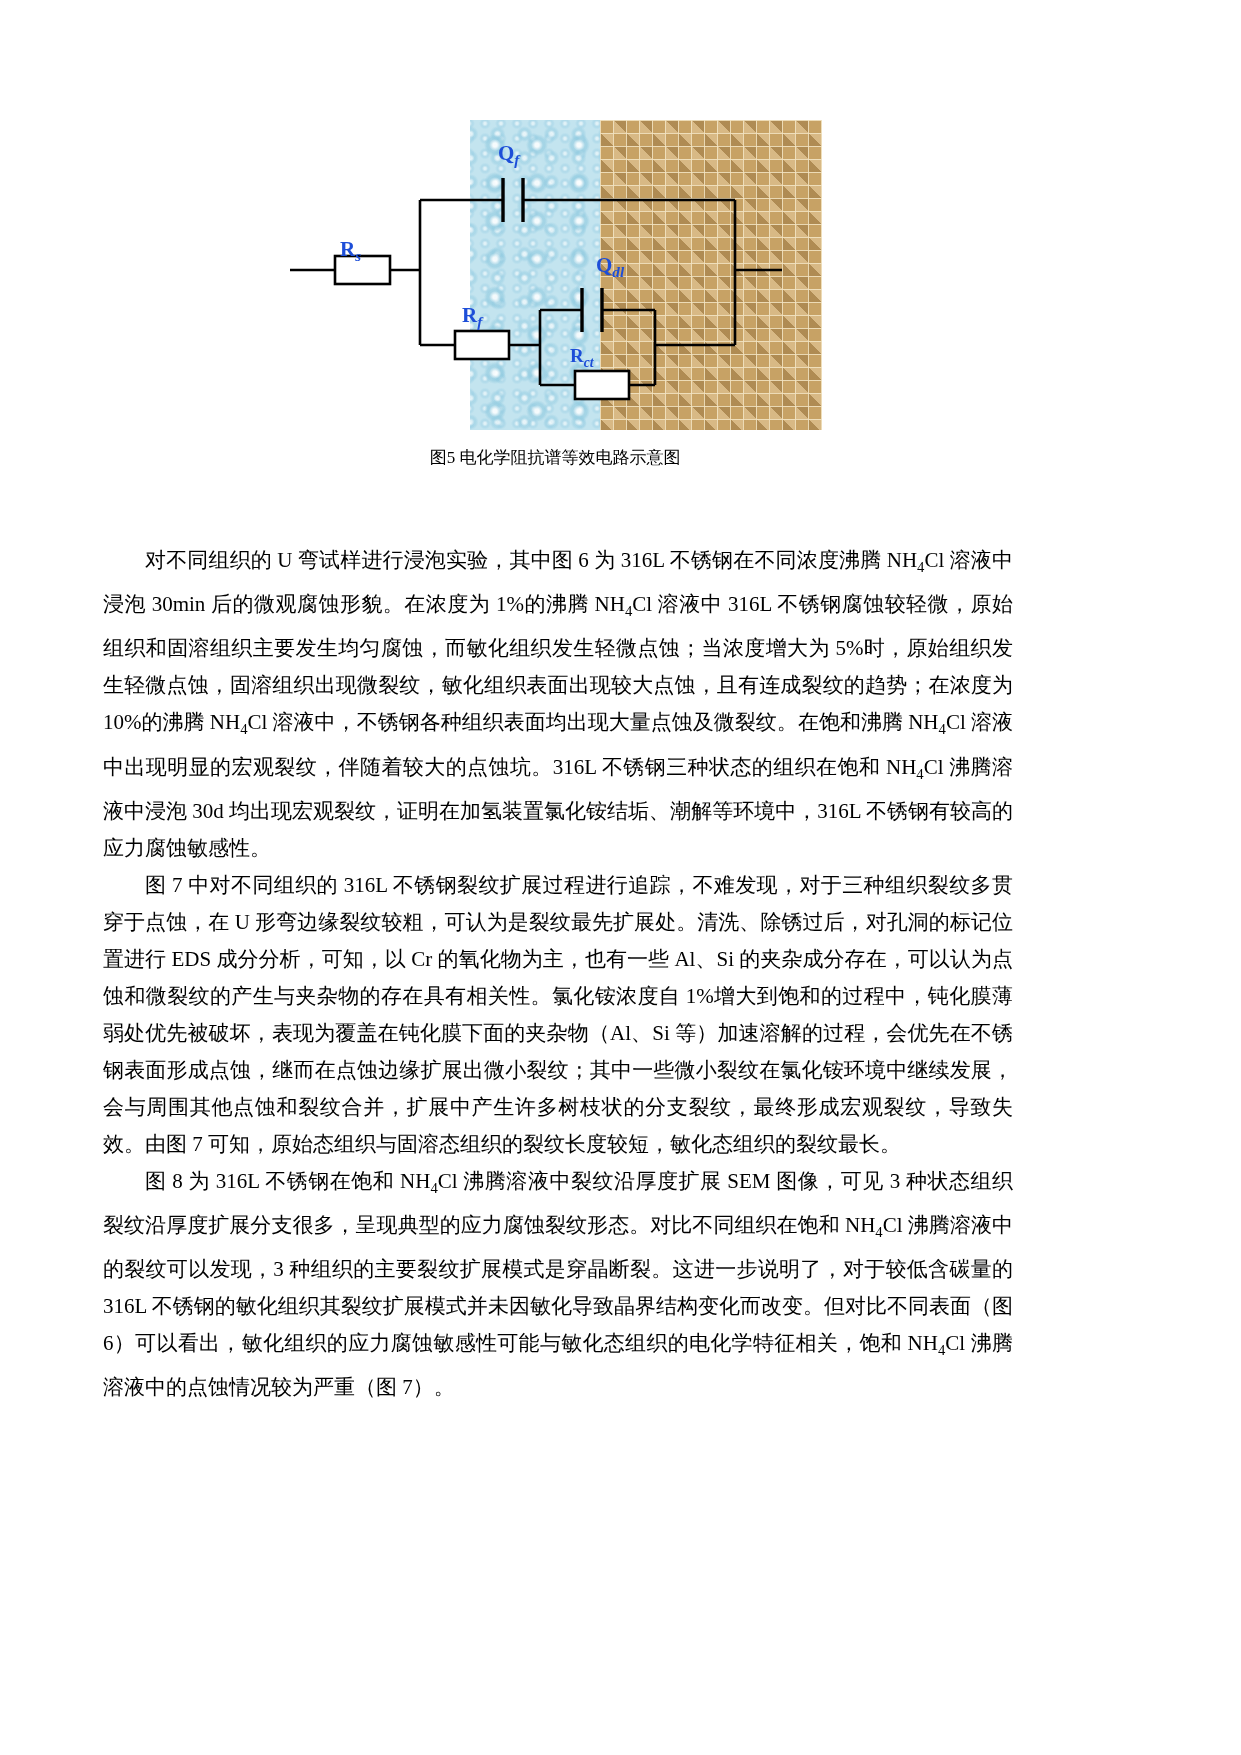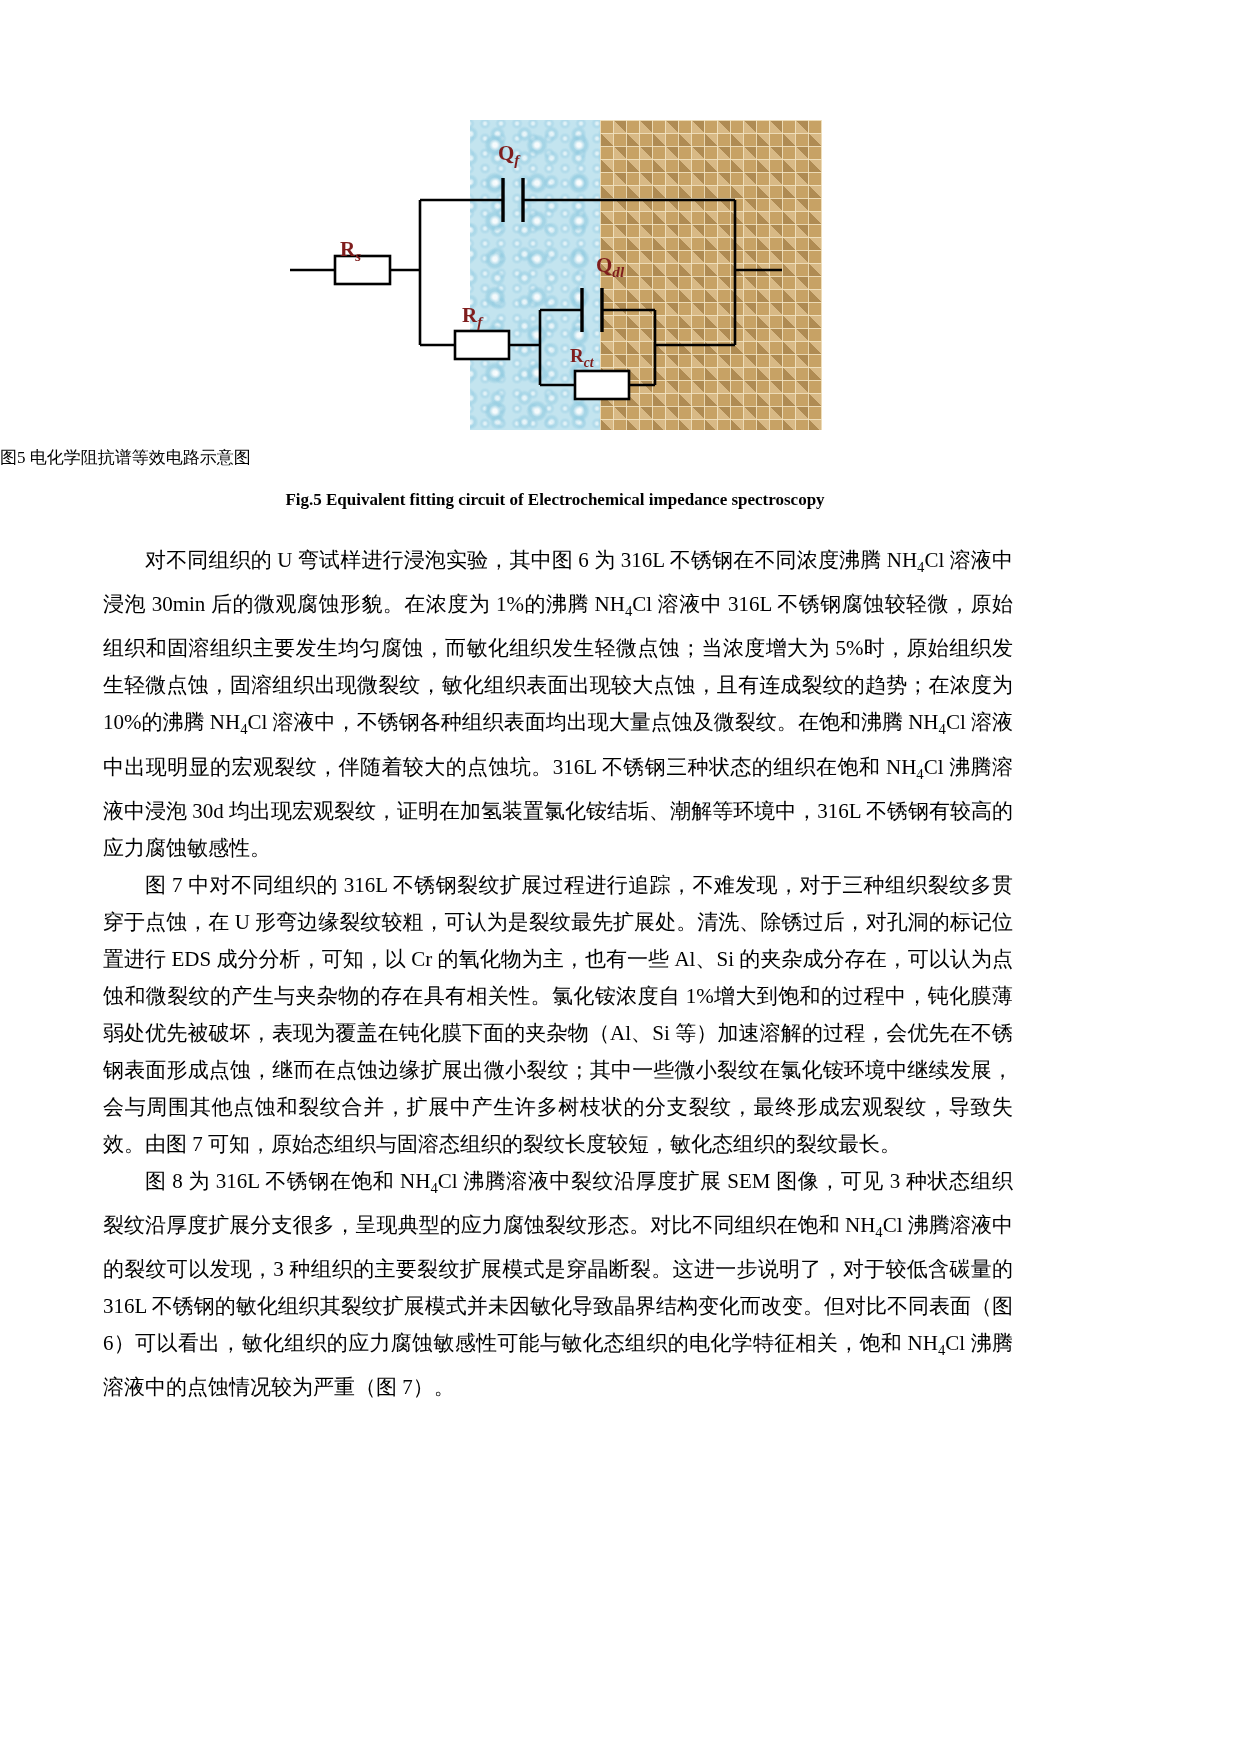--- a/index.html
+++ b/index.html
@@ -49,36 +49,37 @@
     background-size: 13px 13px, 13px 13px, 26px 26px, 26px 26px;
     background-position: 0 0, 0 0, 0 0, 13px 13px;
   }
   svg.circuit { position: absolute; left: 0; top: 0; }
   .circuit-label {
     position: absolute;
     font-family: "Liberation Serif", "DejaVu Serif", serif;
     font-weight: bold;
     font-size: 21px;
     line-height: 1;
-    color: #7f1d1d;
+    color: #1d4ed8;
     white-space: nowrap;
   }
   .circuit-label sub { font-style: italic; font-size: 0.72em; }
   .label-rs  { left: 70px;  top: 124px; }
   .label-qf  { left: 228px; top: 28px;  }
   .label-rf  { left: 192px; top: 190px; }
   .label-qdl { left: 326px; top: 140px; }
   .label-rct { left: 300px; top: 231px; font-size: 19px; }
 
   
   .caption-zh {
     position: absolute;
     top: 446px;
     left: 0;
     width: 1110px;
+    text-align: center;
     font-size: 17px;
   }
   .caption-en {
     position: absolute;
     top: 490px;
     left: 0;
     width: 1110px;
     text-align: center;
     font-size: 17px;
     font-weight: bold;
@@ -145,21 +146,20 @@
     </svg>
 
     <div class="circuit-label label-rs">R<sub>s</sub></div>
     <div class="circuit-label label-qf">Q<sub>f</sub></div>
     <div class="circuit-label label-rf">R<sub>f</sub></div>
     <div class="circuit-label label-qdl">Q<sub>dl</sub></div>
     <div class="circuit-label label-rct">R<sub>ct</sub></div>
   </div>
 
   <div class="caption-zh">图5 电化学阻抗谱等效电路示意图</div>
-  <div class="caption-en">Fig.5 Equivalent fitting circuit of Electrochemical impedance spectroscopy</div>
 
   <div class="body-block">
     <p class="para">对不同组织的 U 弯试样进行浸泡实验，其中图 6 为 316L 不锈钢在不同浓度沸腾 NH<sub>4</sub>Cl 溶液中浸泡 30min 后的微观腐蚀形貌。在浓度为 1%的沸腾 NH<sub>4</sub>Cl 溶液中 316L 不锈钢腐蚀较轻微，原始组织和固溶组织主要发生均匀腐蚀，而敏化组织发生轻微点蚀；当浓度增大为 5%时，原始组织发生轻微点蚀，固溶组织出现微裂纹，敏化组织表面出现较大点蚀，且有连成裂纹的趋势；在浓度为 10%的沸腾 NH<sub>4</sub>Cl 溶液中，不锈钢各种组织表面均出现大量点蚀及微裂纹。在饱和沸腾 NH<sub>4</sub>Cl 溶液中出现明显的宏观裂纹，伴随着较大的点蚀坑。316L 不锈钢三种状态的组织在饱和 NH<sub>4</sub>Cl 沸腾溶液中浸泡 30d 均出现宏观裂纹，证明在加氢装置氯化铵结垢、潮解等环境中，316L 不锈钢有较高的应力腐蚀敏感性。</p>
     <p class="para">图 7 中对不同组织的 316L 不锈钢裂纹扩展过程进行追踪，不难发现，对于三种组织裂纹多贯穿于点蚀，在 U 形弯边缘裂纹较粗，可认为是裂纹最先扩展处。清洗、除锈过后，对孔洞的标记位置进行 EDS 成分分析，可知，以 Cr 的氧化物为主，也有一些 Al、Si 的夹杂成分存在，可以认为点蚀和微裂纹的产生与夹杂物的存在具有相关性。氯化铵浓度自 1%增大到饱和的过程中，钝化膜薄弱处优先被破坏，表现为覆盖在钝化膜下面的夹杂物（Al、Si 等）加速溶解的过程，会优先在不锈钢表面形成点蚀，继而在点蚀边缘扩展出微小裂纹；其中一些微小裂纹在氯化铵环境中继续发展，会与周围其他点蚀和裂纹合并，扩展中产生许多树枝状的分支裂纹，最终形成宏观裂纹，导致失效。由图 7 可知，原始态组织与固溶态组织的裂纹长度较短，敏化态组织的裂纹最长。</p>
     <p class="para">图 8 为 316L 不锈钢在饱和 NH<sub>4</sub>Cl 沸腾溶液中裂纹沿厚度扩展 SEM 图像，可见 3 种状态组织裂纹沿厚度扩展分支很多，呈现典型的应力腐蚀裂纹形态。对比不同组织在饱和 NH<sub>4</sub>Cl 沸腾溶液中的裂纹可以发现，3 种组织的主要裂纹扩展模式是穿晶断裂。这进一步说明了，对于较低含碳量的 316L 不锈钢的敏化组织其裂纹扩展模式并未因敏化导致晶界结构变化而改变。但对比不同表面（图 6）可以看出，敏化组织的应力腐蚀敏感性可能与敏化态组织的电化学特征相关，饱和 NH<sub>4</sub>Cl 沸腾溶液中的点蚀情况较为严重（图 7）。</p>
   </div>
 
 </div>
 
 </body></html>

